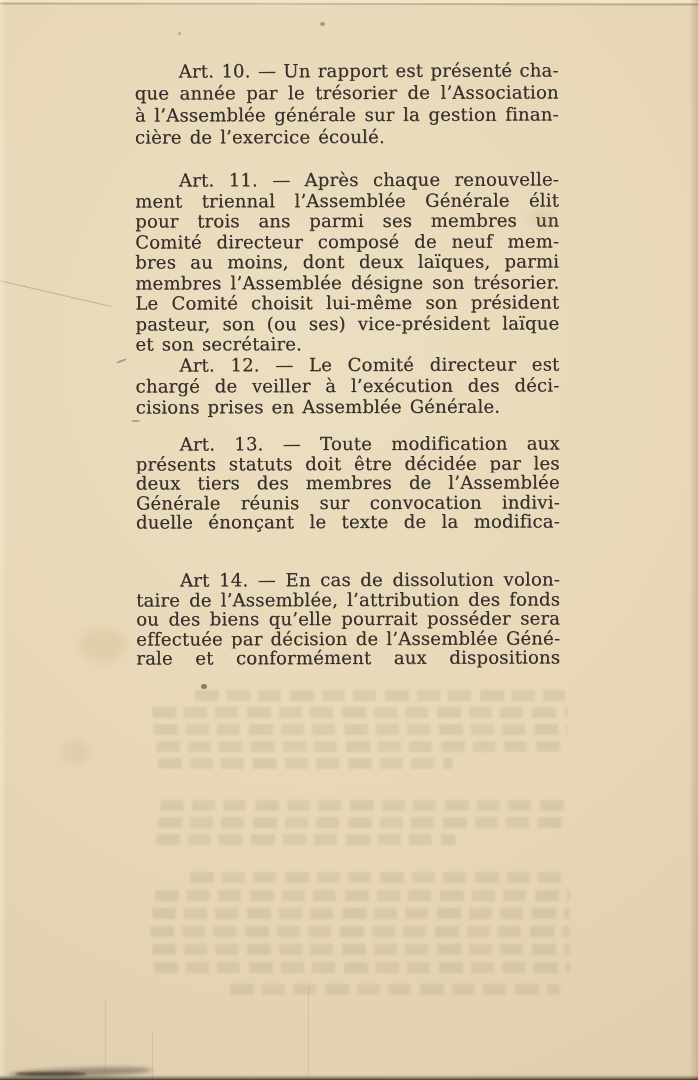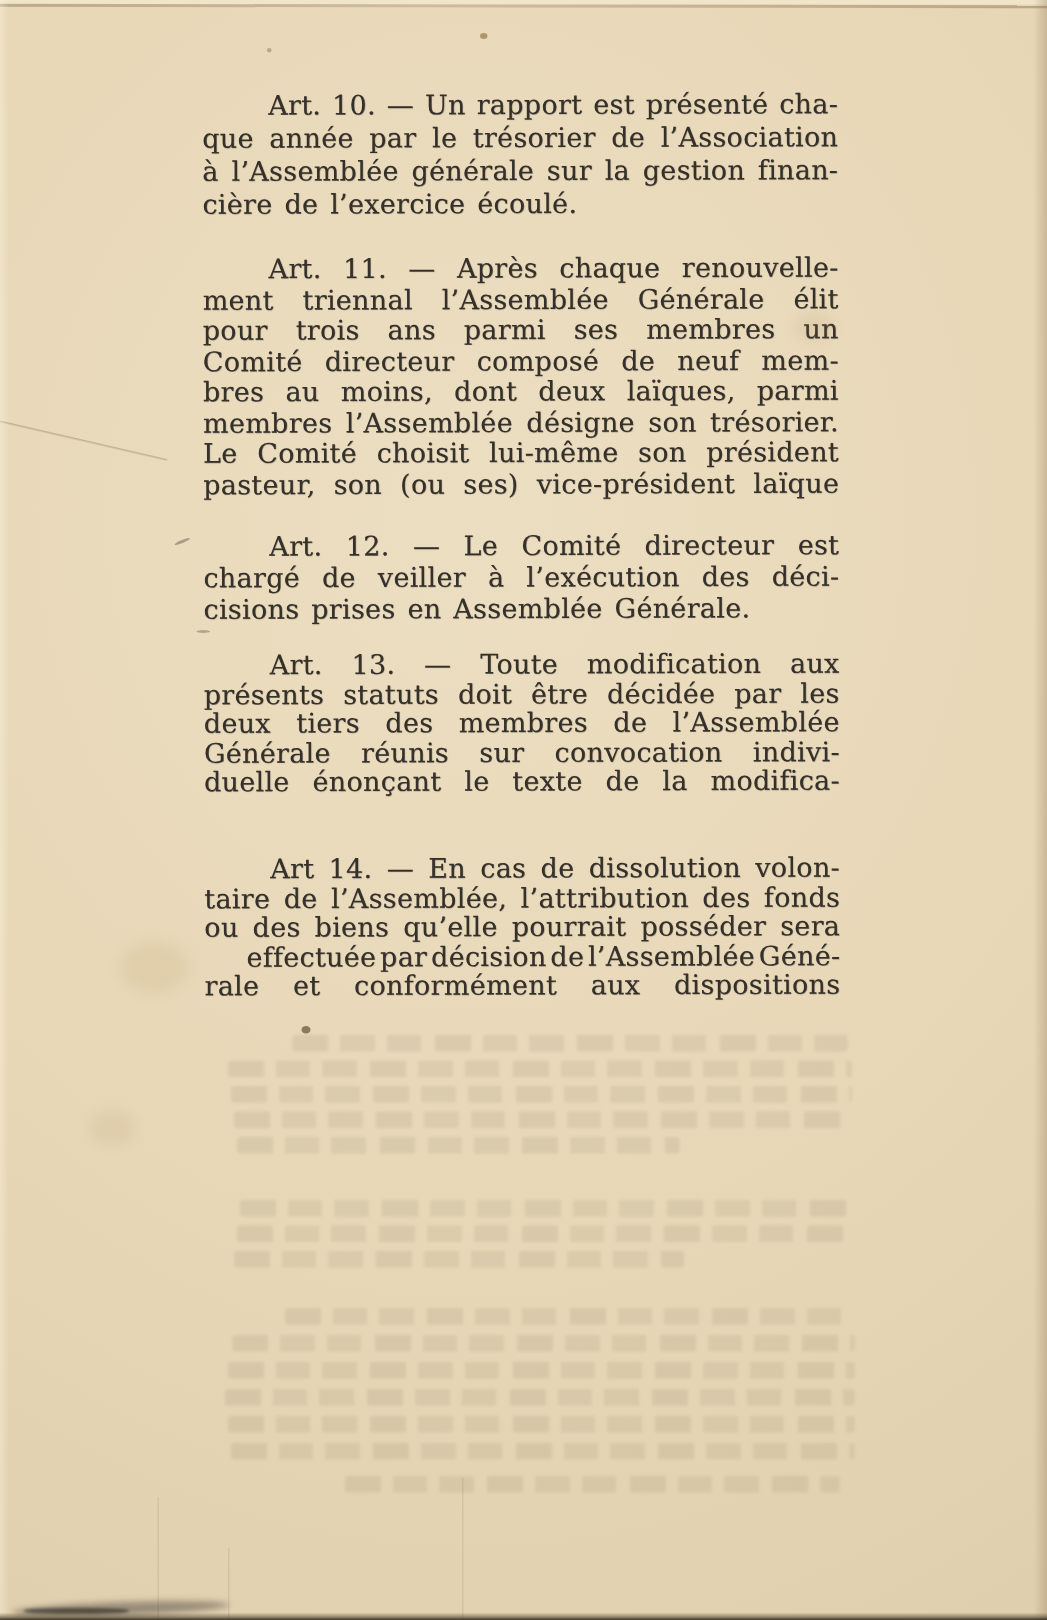--- a/index.html
+++ b/index.html
@@ -200,20 +200,21 @@
           <span>président</span>
         </div>
         <div class="line" style="height: 20.5px; line-height: 20.5px;">
           <span>pasteur,</span>
           <span>son</span>
           <span>(ou</span>
           <span>ses)</span>
           <span>vice-président</span>
           <span>laïque</span>
         </div>
+        <div class="line last" style="height: 20.5px; line-height: 20.5px;">et son secrétaire.</div>
       </div>
       <div class="paragraph" style="top: 354px;">
         <div class="line first" style="height: 21px; line-height: 21px;">
           <span>Art.</span>
           <span>12.</span>
           <span>—</span>
           <span>Le</span>
           <span>Comité</span>
           <span>directeur</span>
           <span>est</span>
@@ -293,21 +294,21 @@
         </div>
         <div class="line" style="height: 19.5px; line-height: 19.5px;">
           <span>ou</span>
           <span>des</span>
           <span>biens</span>
           <span>qu’elle</span>
           <span>pourrait</span>
           <span>posséder</span>
           <span>sera</span>
         </div>
-        <div class="line" style="height: 19.5px; line-height: 19.5px; margin-left: 28px;">
+        <div class="line" style="height: 19.5px; line-height: 19.5px;">
           <span>effectuée</span>
           <span>par</span>
           <span>décision</span>
           <span>de</span>
           <span>l’Assemblée</span>
           <span>Géné-</span>
         </div>
         <div class="line" style="height: 19.5px; line-height: 19.5px;">
           <span>rale</span>
           <span>et</span>

